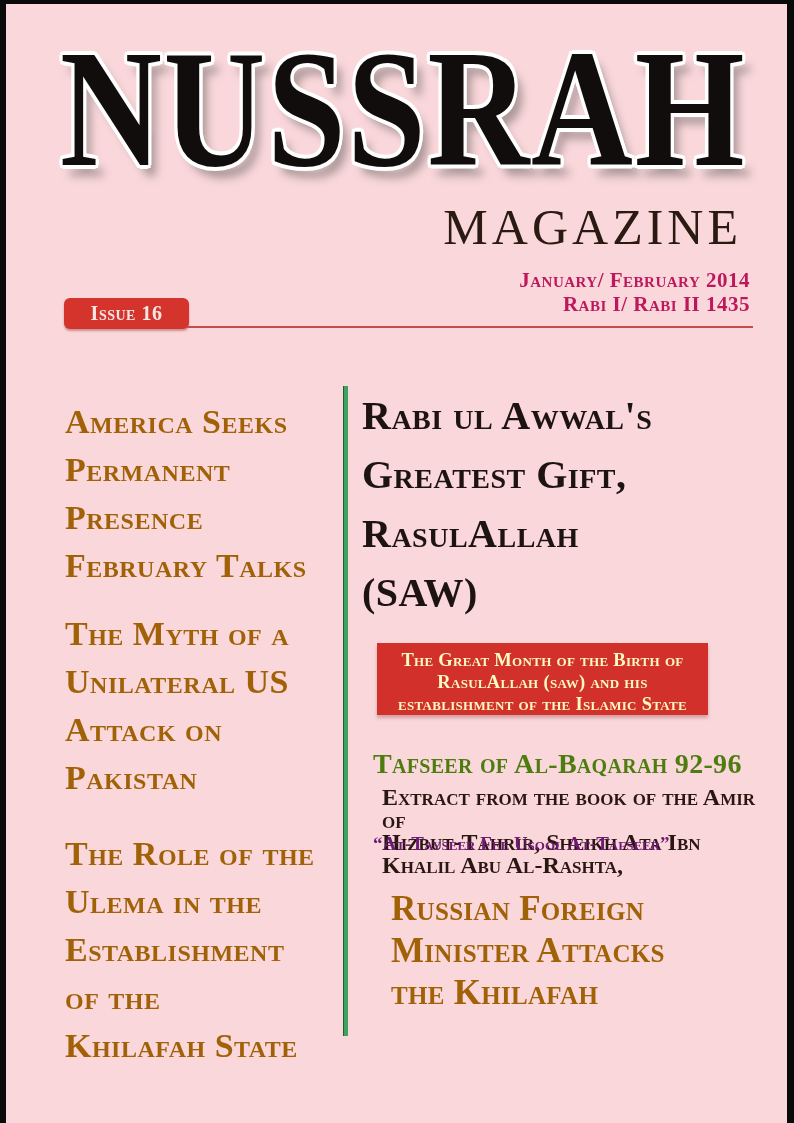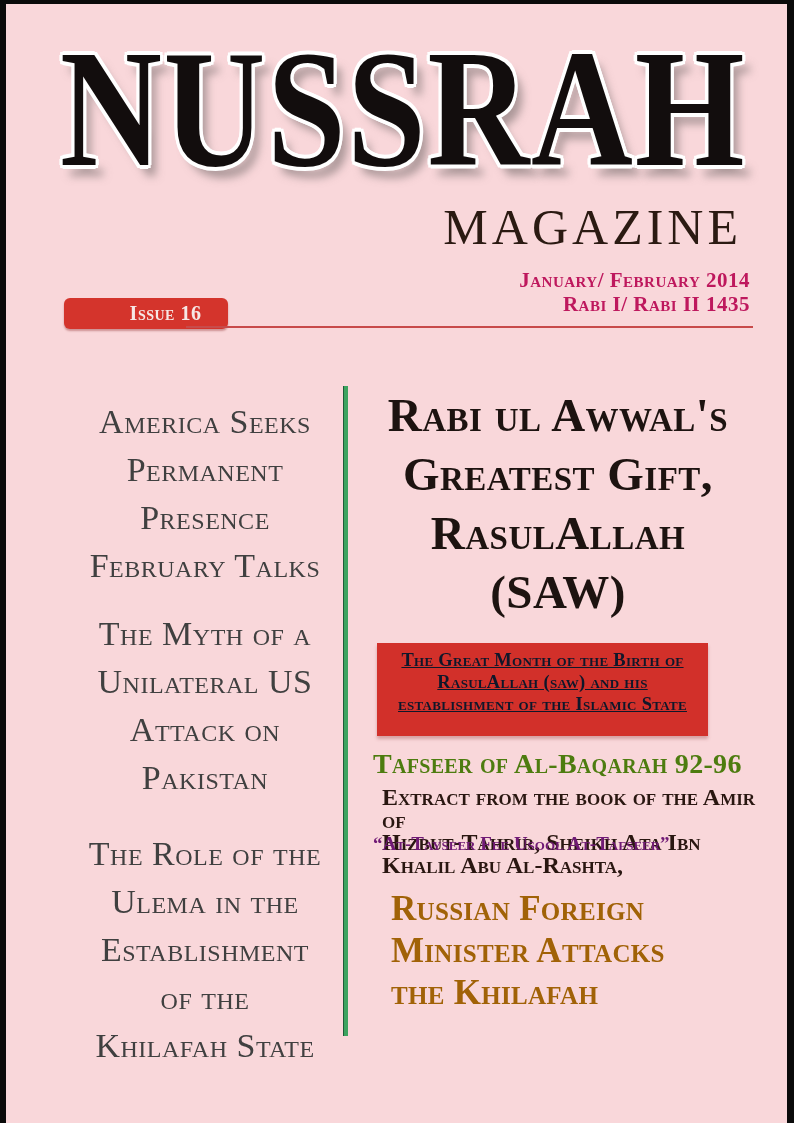--- a/index.html
+++ b/index.html
@@ -35,54 +35,53 @@
     text-align:right;font-weight:bold;font-variant:small-caps;
     font-size:21px;line-height:24px;color:#be185d;letter-spacing:0.5px;
   }
   .issue-badge{
     position:absolute;left:64px;top:298px;width:125px;height:31px;
     background:#d4342c;border-radius:6px;
     box-shadow:0 2px 2px rgba(140,40,40,0.4);
     color:#f6e7e5;font-weight:bold;font-variant:small-caps;
     font-size:20px;display:flex;align-items:center;justify-content:center;
     letter-spacing:0.5px;
-    padding-left:39px;
   }
   .red-rule{
     position:absolute;left:186px;top:326px;width:567px;height:2px;background:#c84a4a;
   }
 
   
   .headline{
     position:absolute;left:65px;width:280px;
-    font-weight:normal;font-variant:small-caps;
-    font-size:34px;line-height:48px;color:#404040;letter-spacing:0.5px;text-align:center;
+    font-weight:bold;font-variant:small-caps;
+    font-size:34px;line-height:48px;color:#a16207;letter-spacing:0.5px;
   }
   .hl-1{top:398px;}
   .hl-2{top:610px;}
   .hl-3{top:830px;}
 
   
   .green-divider{
     position:absolute;left:343px;top:386px;width:4px;height:650px;
     background:#3da35f;border-left:1px solid #1f5c38;
   }
 
   
   .feature-title{
     position:absolute;left:362px;top:386px;width:392px;
-    text-align:center;font-weight:bold;font-variant:small-caps;
-    font-size:47px;line-height:59px;color:#1d1310;letter-spacing:0.5px;
+    font-weight:bold;font-variant:small-caps;
+    font-size:40px;line-height:59px;color:#1d1310;letter-spacing:0.5px;
   }
   .banner{
     position:absolute;left:377px;top:643px;width:331px;
     background:#d2302a;box-shadow:0 3px 3px rgba(150,60,60,0.35);
-    padding:6px 4px 21px 4px;box-sizing:border-box;
+    padding:6px 4px 0 4px;box-sizing:border-box;
     text-align:center;font-weight:bold;font-variant:small-caps;
-    font-size:18.5px;line-height:22px;color:#0f172a;letter-spacing:0.3px;text-decoration:underline;
+    font-size:18.5px;line-height:22px;color:#fef9c3;letter-spacing:0.3px;
   }
   .tafseer-heading{
     position:absolute;left:373px;top:748px;width:380px;
     font-weight:bold;font-variant:small-caps;
     font-size:28px;color:#4d7c0f;letter-spacing:0.3px;white-space:nowrap;
   }
   .tafseer-sub{
     position:absolute;left:382px;top:786px;width:380px;
     font-weight:bold;font-variant:small-caps;
     font-size:24px;line-height:22.5px;color:#2a1711;

